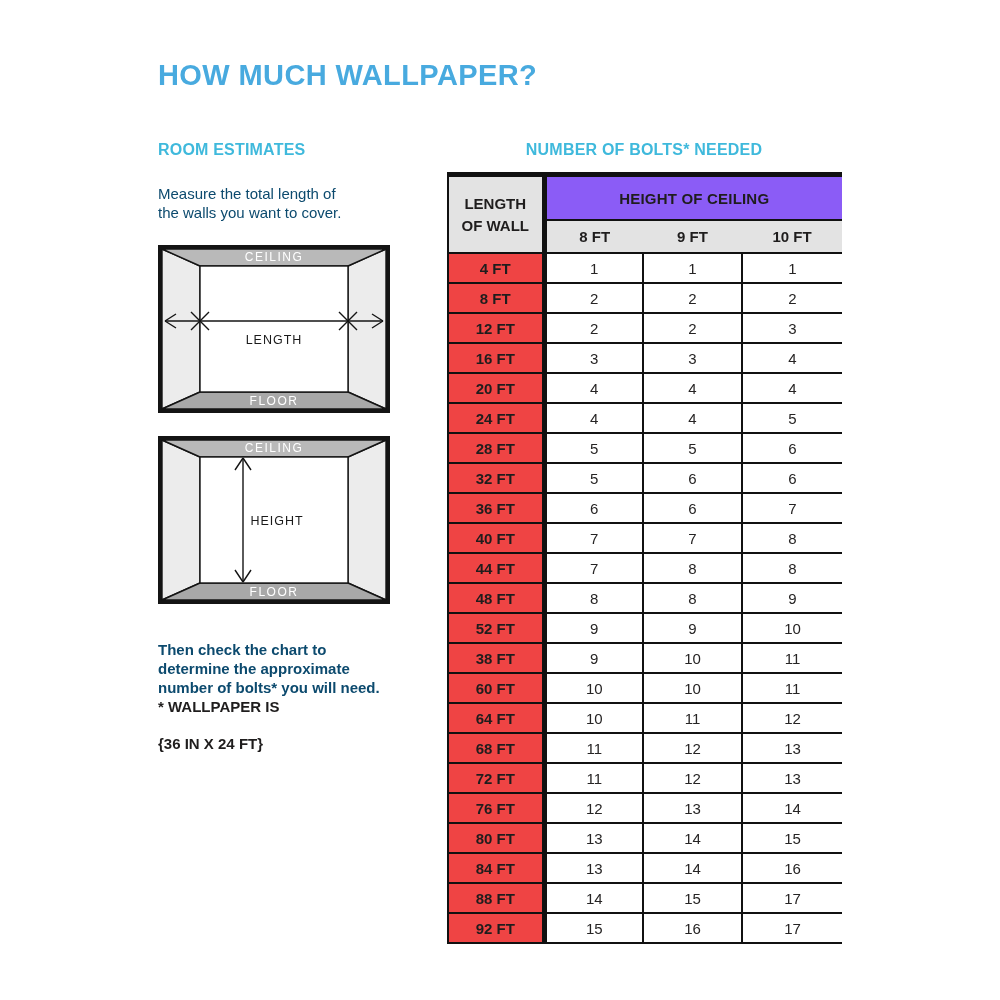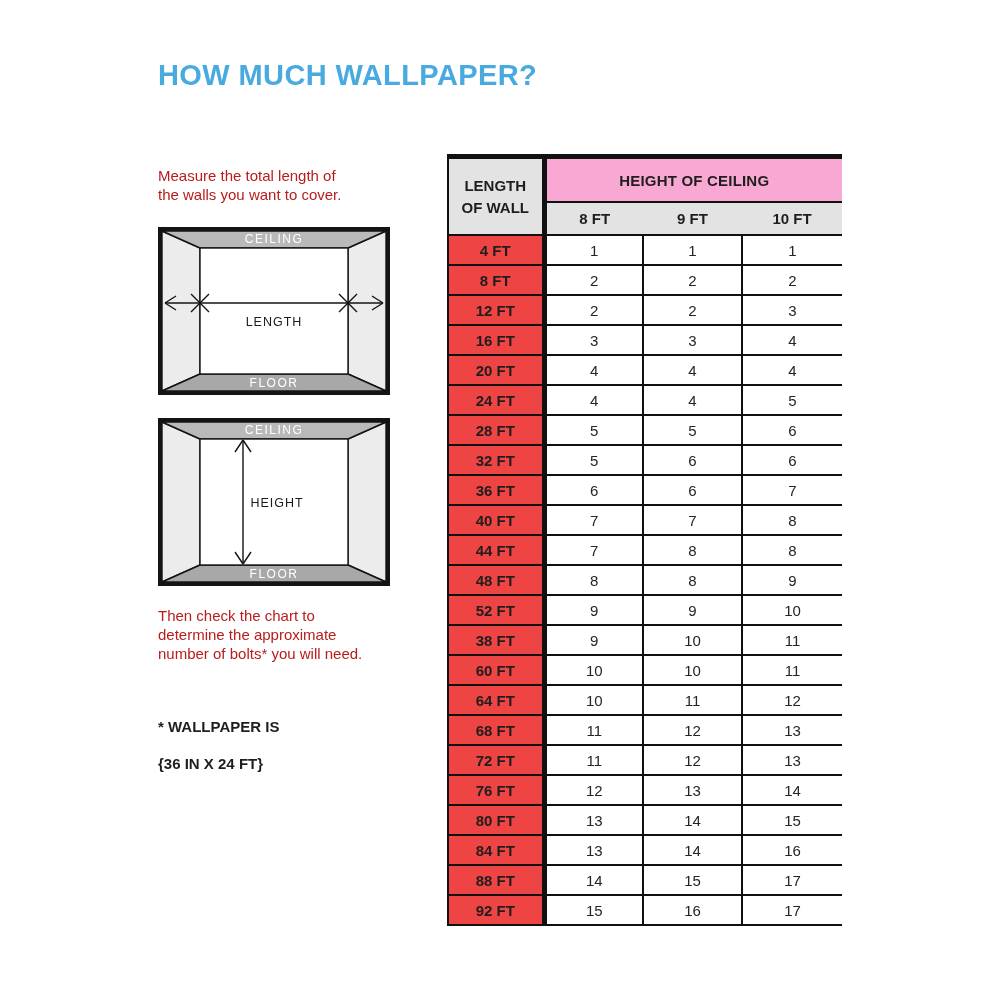--- a/index.html
+++ b/index.html
@@ -13,28 +13,28 @@
     position: absolute; left: 158px; top: 40px;
     font-size: 29px; font-weight: bold; letter-spacing: 0.4px;
   }
   .section-label {
     font-size: 16px; font-weight: bold; letter-spacing: 0.2px;
   }
   
   .left-col { position: absolute; left: 158px; top: 141px; width: 286px; }
   .step {
     margin: 0; white-space: pre-line;
-    font-size: 15px; line-height: 19px; color: #b91c1c;
+    font-size: 15px; line-height: 19px; color: #0c4a6e;
   }
   .step-1 { margin-top: 25px; }
   .diagram { display: block; margin-top: 23px; }
   .step-2 { margin-top: 23px; }
-  .step-3 { margin-top: 20px; }
+  .step-3 { margin-top: 36px; font-weight: bold; }
   .footnote {
-    margin-top: 54px; font-size: 15px; font-weight: bold; line-height: 19px;
+    font-size: 15px; font-weight: bold; line-height: 19px;
   }
   .footnote .indent { padding-left: 12px; }
   .bolt-info {
     margin-top: 17px; font-size: 15px; font-weight: bold; line-height: 21px;
   }
   
   .right-col { position: absolute; left: 447px; top: 141px; width: 394px; }
   .right-col .section-label { text-align: center; }
   table.bolts-table {
     border-collapse: collapse; table-layout: fixed;
@@ -44,21 +44,21 @@
   .bolts-table th, .bolts-table td {
     padding: 0; text-align: center; vertical-align: middle;
     font-size: 15px;
   }
   .bolts-table th.corner {
     background: #e3e3e3; font-weight: bold;
     border-right: 5px solid #111; border-bottom: 2px solid #111;
     white-space: pre-line; line-height: 1.45; font-size: 15px;
   }
   .bolts-table th.group {
-    background: #f9a8d4; font-weight: bold; height: 42px;
+    background: #8b5cf6; font-weight: bold; height: 42px;
     border-bottom: 2px solid #111; letter-spacing: 0.2px;
   }
   .bolts-table th.sub {
     background: #e3e3e3; font-weight: bold; height: 31px;
     border-bottom: 2px solid #111;
   }
   .bolts-table tbody tr { height: 30px; }
   .bolts-table tbody th {
     background: #ef4444; font-weight: bold;
     border-right: 5px solid #111; border-bottom: 2px solid #111;
@@ -79,20 +79,21 @@
 </style>
 </head>
 <body>
 
 <div class="page">
 
   <h1 class="title" style="color: rgb(72, 170, 223);">HOW MUCH WALLPAPER?</h1>
 
   <div class="left-col">
 
+    <div class="section-label" style="color: rgb(63, 185, 220);">ROOM ESTIMATES</div>
 
     <p class="step step-1">Measure the total length of
 the walls you want to cover.</p>
 
     <svg class="diagram" width="232" height="168" viewBox="0 0 232 168">
       <rect x="2" y="2" width="228" height="164" fill="#ffffff" stroke="#141414" stroke-width="4"></rect>
       <polygon points="4,4 42,21 42,147 4,164" fill="#ececec" stroke="#141414" stroke-width="1.4"></polygon>
       <polygon points="228,4 190,21 190,147 228,164" fill="#ececec" stroke="#141414" stroke-width="1.4"></polygon>
       <polygon points="4,4 228,4 190,21 42,21" fill="#b9b9b9" stroke="#141414" stroke-width="1.4"></polygon>
       <polygon points="4,164 228,164 190,147 42,147" fill="#a8a8a8" stroke="#141414" stroke-width="1.4"></polygon>
@@ -135,20 +136,21 @@
       <div>* WALLPAPER IS</div>
     </div>
 
     <div class="bolt-info">
       <div>{36 IN X 24 FT}</div>
     </div>
   </div>
 
   <div class="right-col">
 
+    <div class="section-label" style="color: rgb(63, 185, 220);">NUMBER OF BOLTS* NEEDED</div>
 
     <table class="bolts-table">
       <colgroup>
         <col style="width:96px">
           <col style="width:99px">
           <col style="width:99px">
           <col style="width:100px">
       </colgroup>
       <thead>
         <tr>

